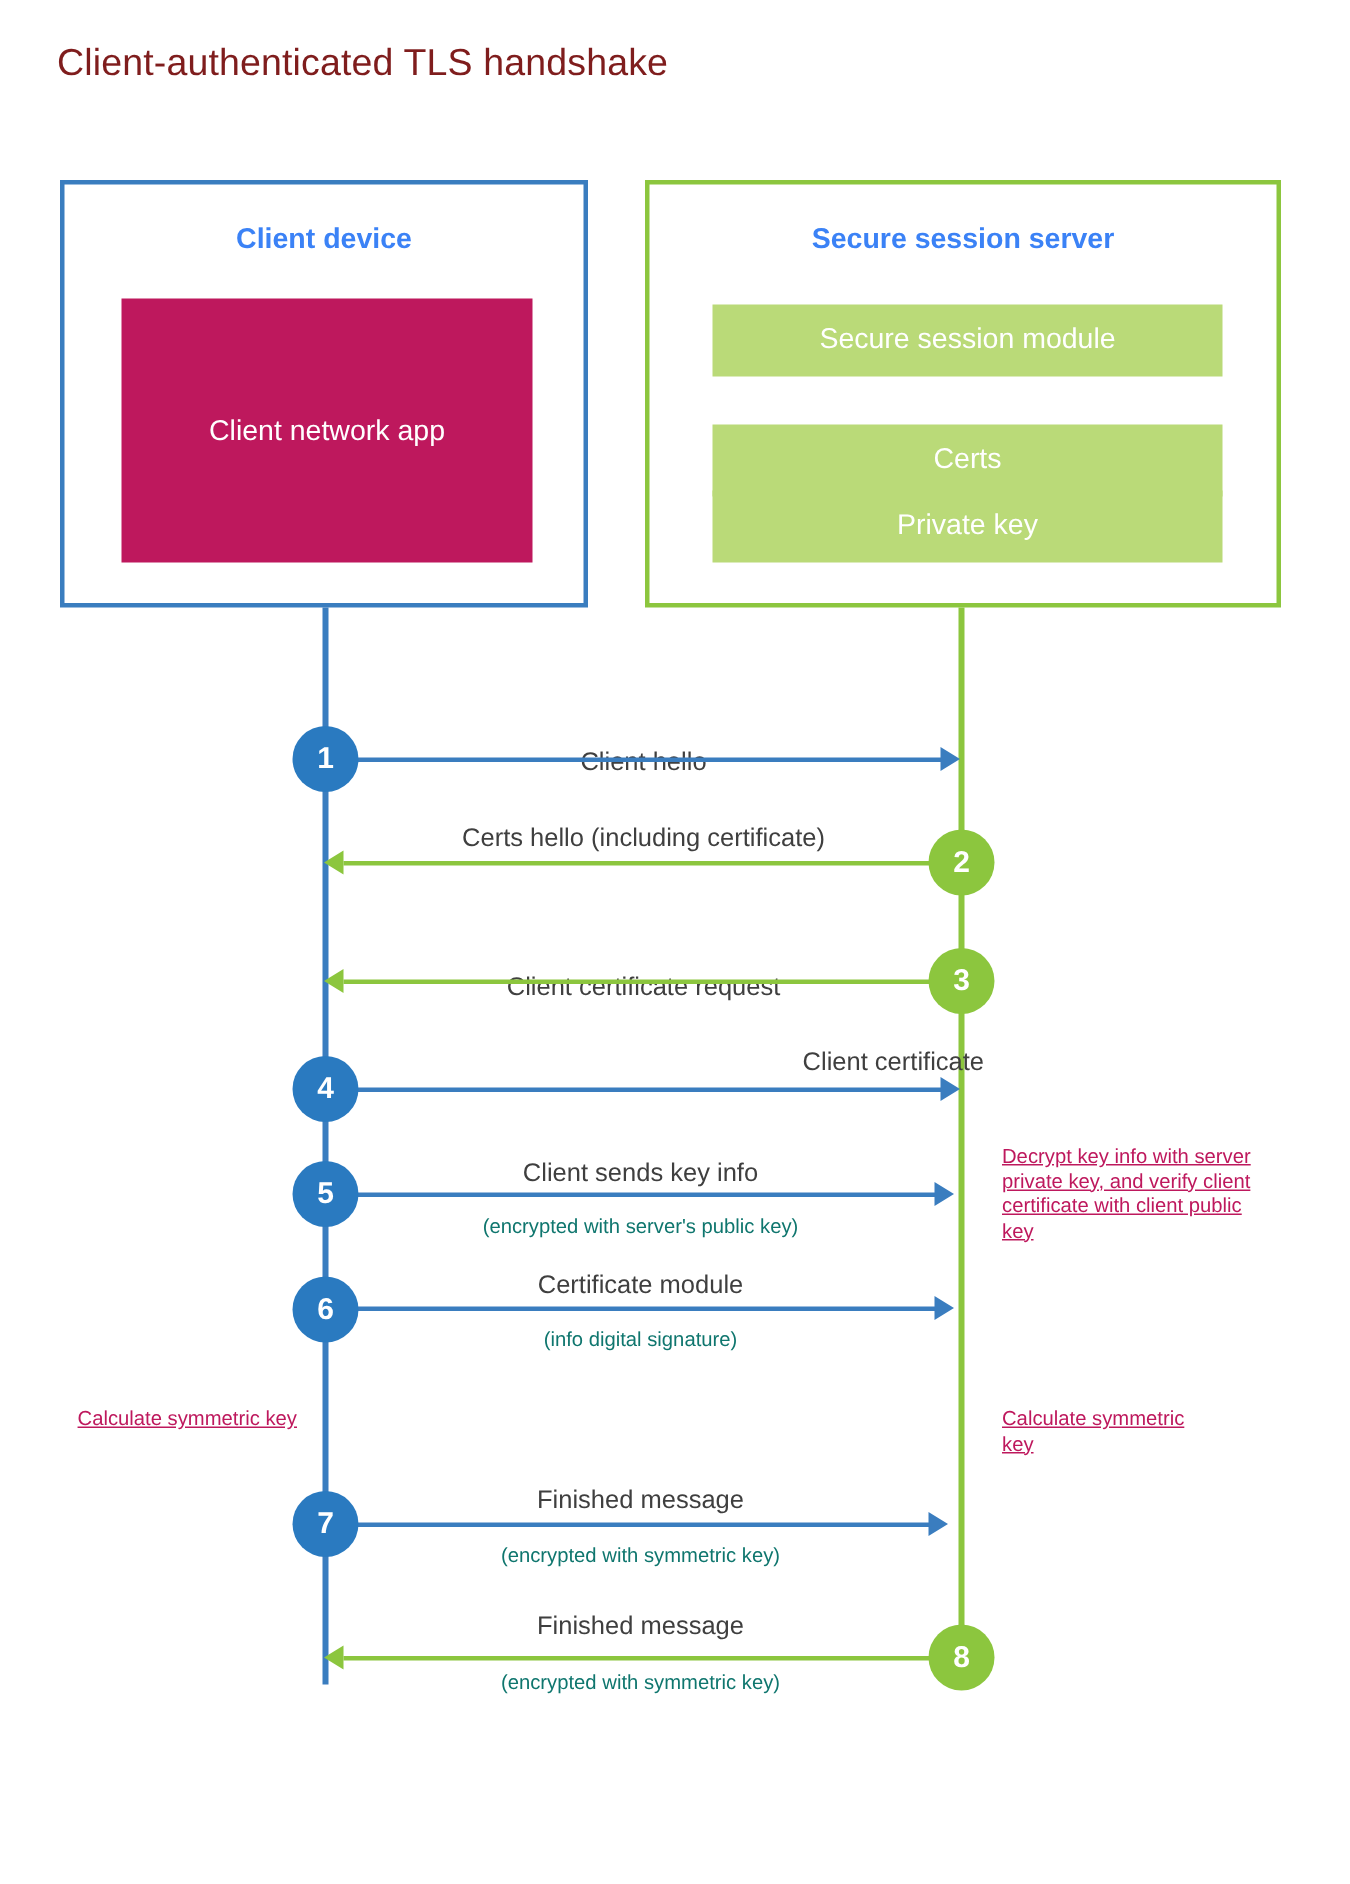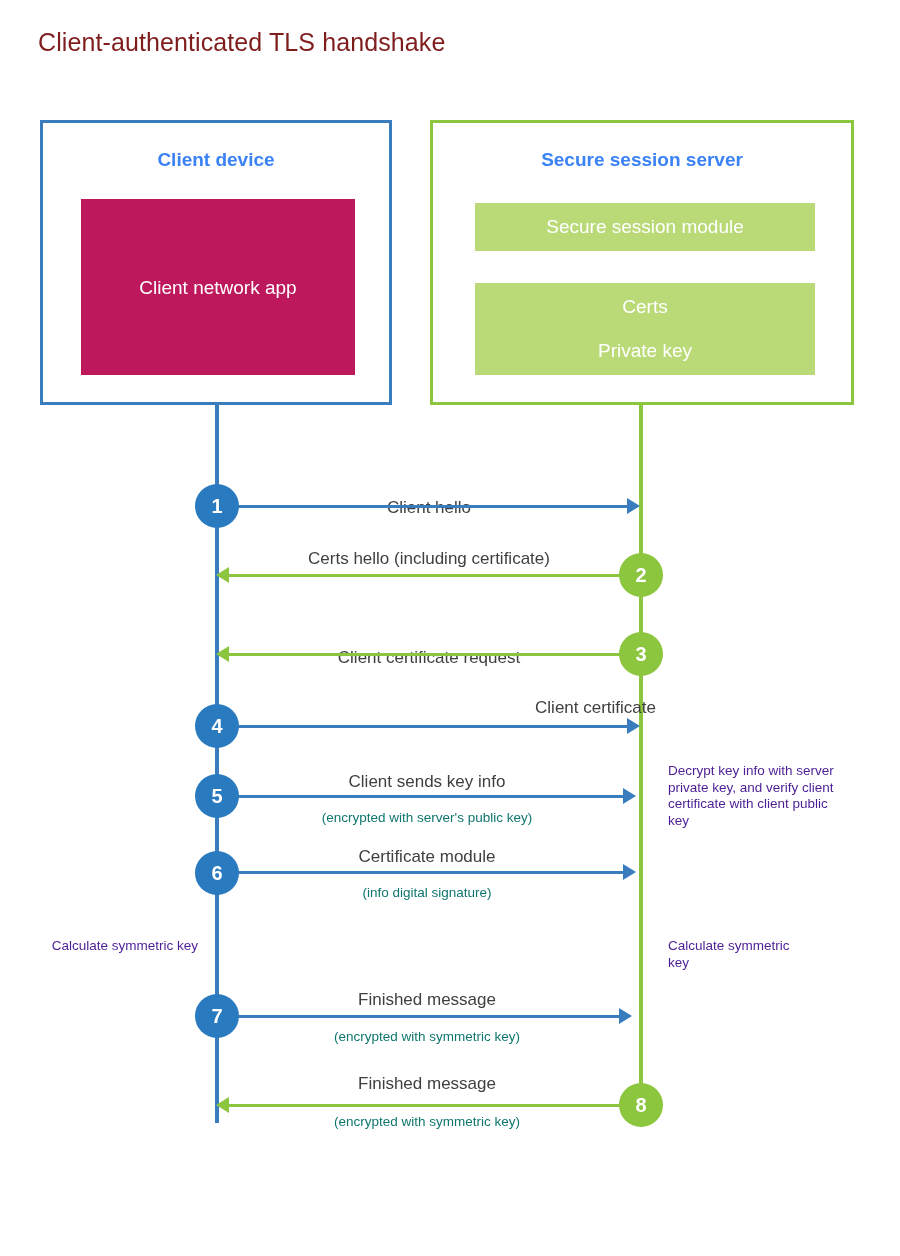--- a/index.html
+++ b/index.html
@@ -162,21 +162,22 @@
     align-items: center;
     justify-content: center;
   }
   .step-badge.blue  { background: #2a7ac0; }
   .step-badge.green { background: #8cc63e; }
 
   .side-note {
     position: absolute;
     font-size: 13.5px;
     line-height: 16.5px;
-    color: #4c1d95;
+    color: #be185d;
+    text-decoration: underline;
   }
   .side-note.right-col { left: 668px; text-align: left; }
   .side-note.left-col  { left: 38px; width: 160px; text-align: right; }
 </style>
 </head>
 <body>
 
 <div id="diagram">
 
   <div class="page-title">Client-authenticated TLS handshake</div>

